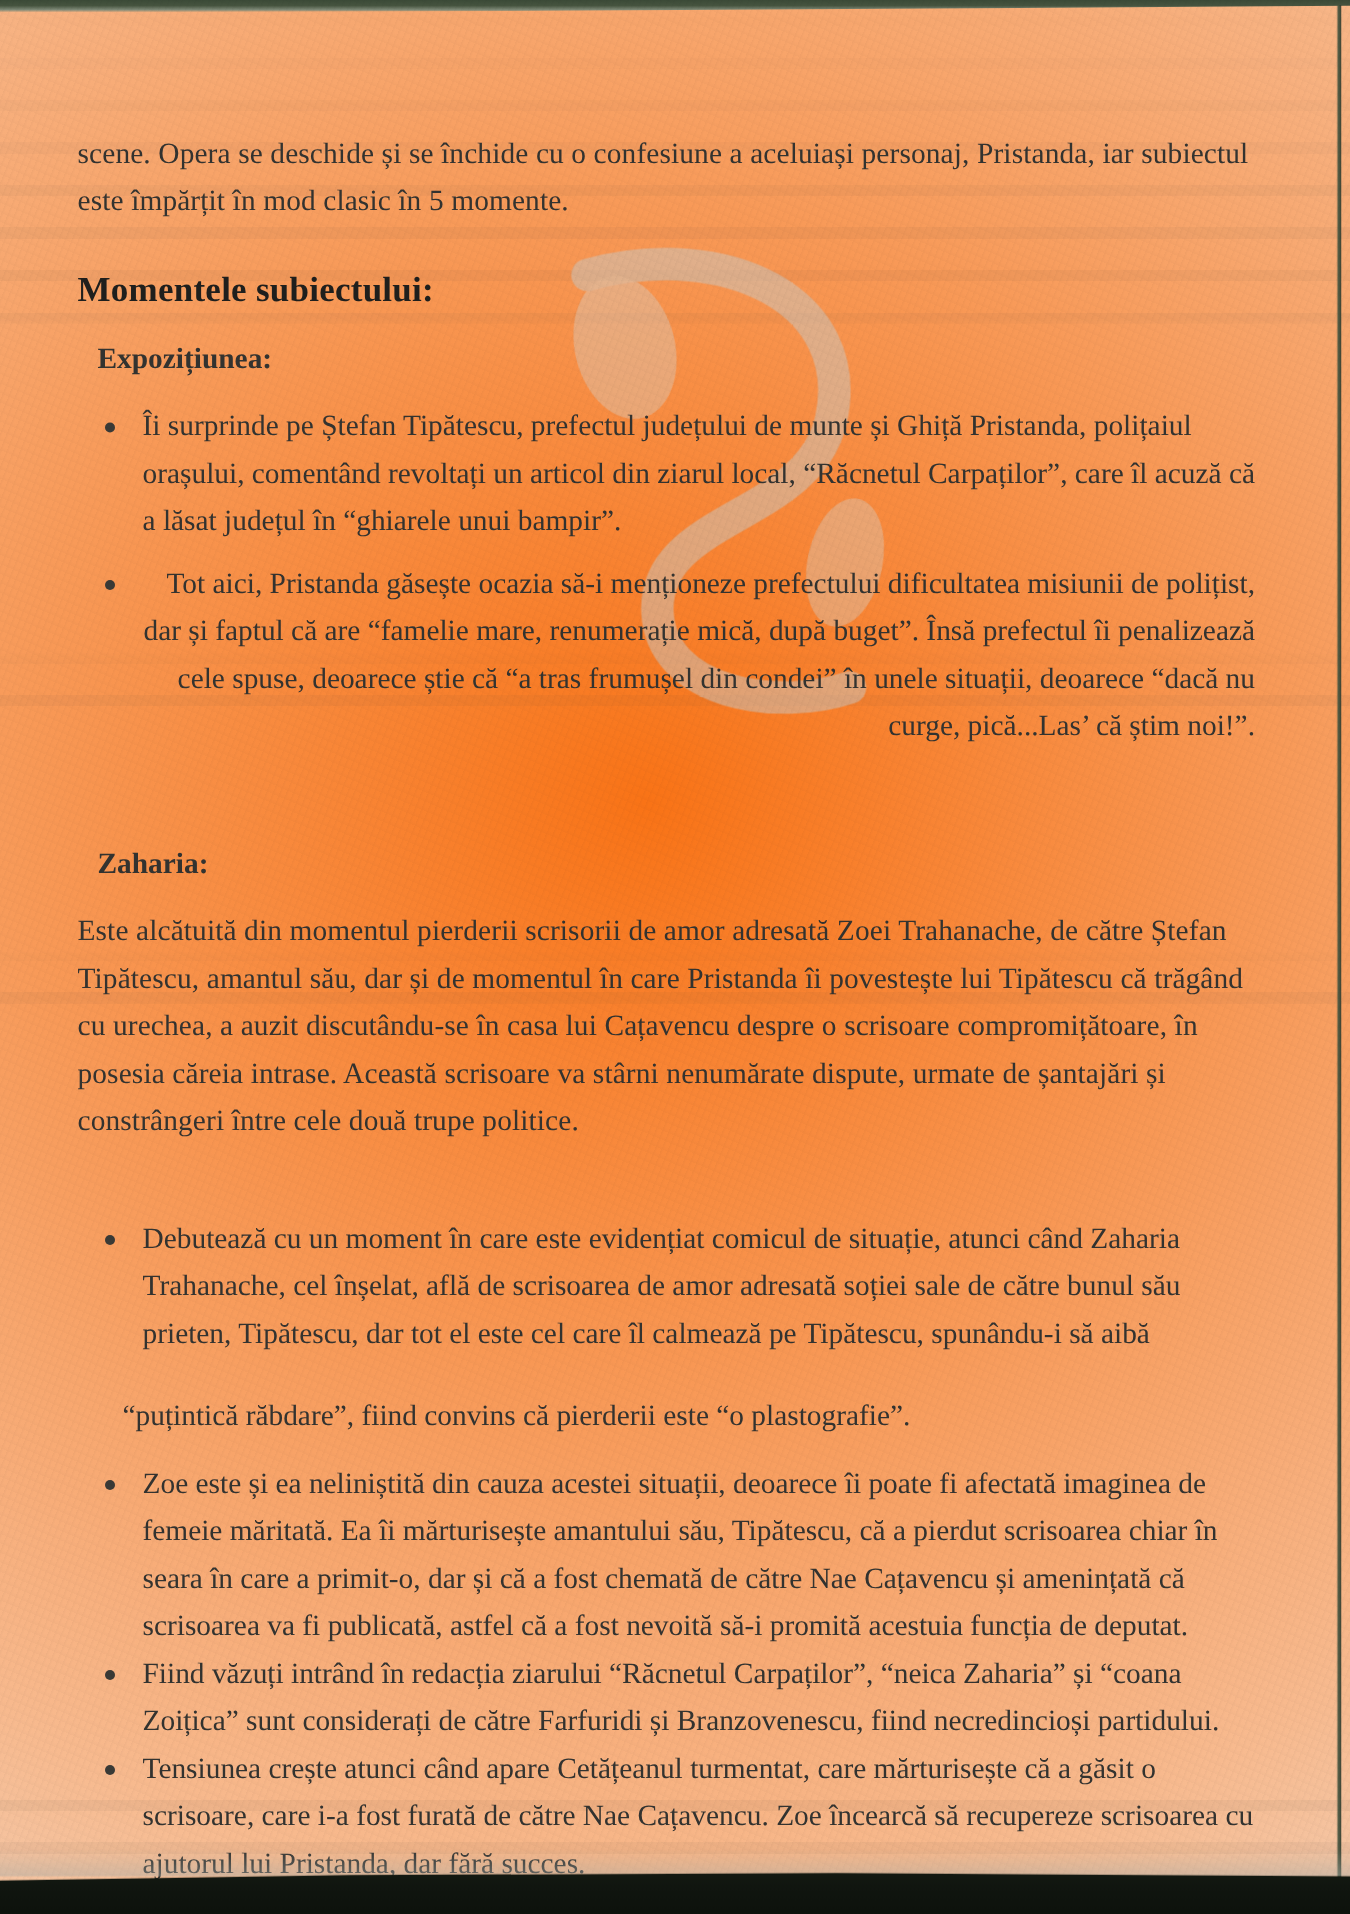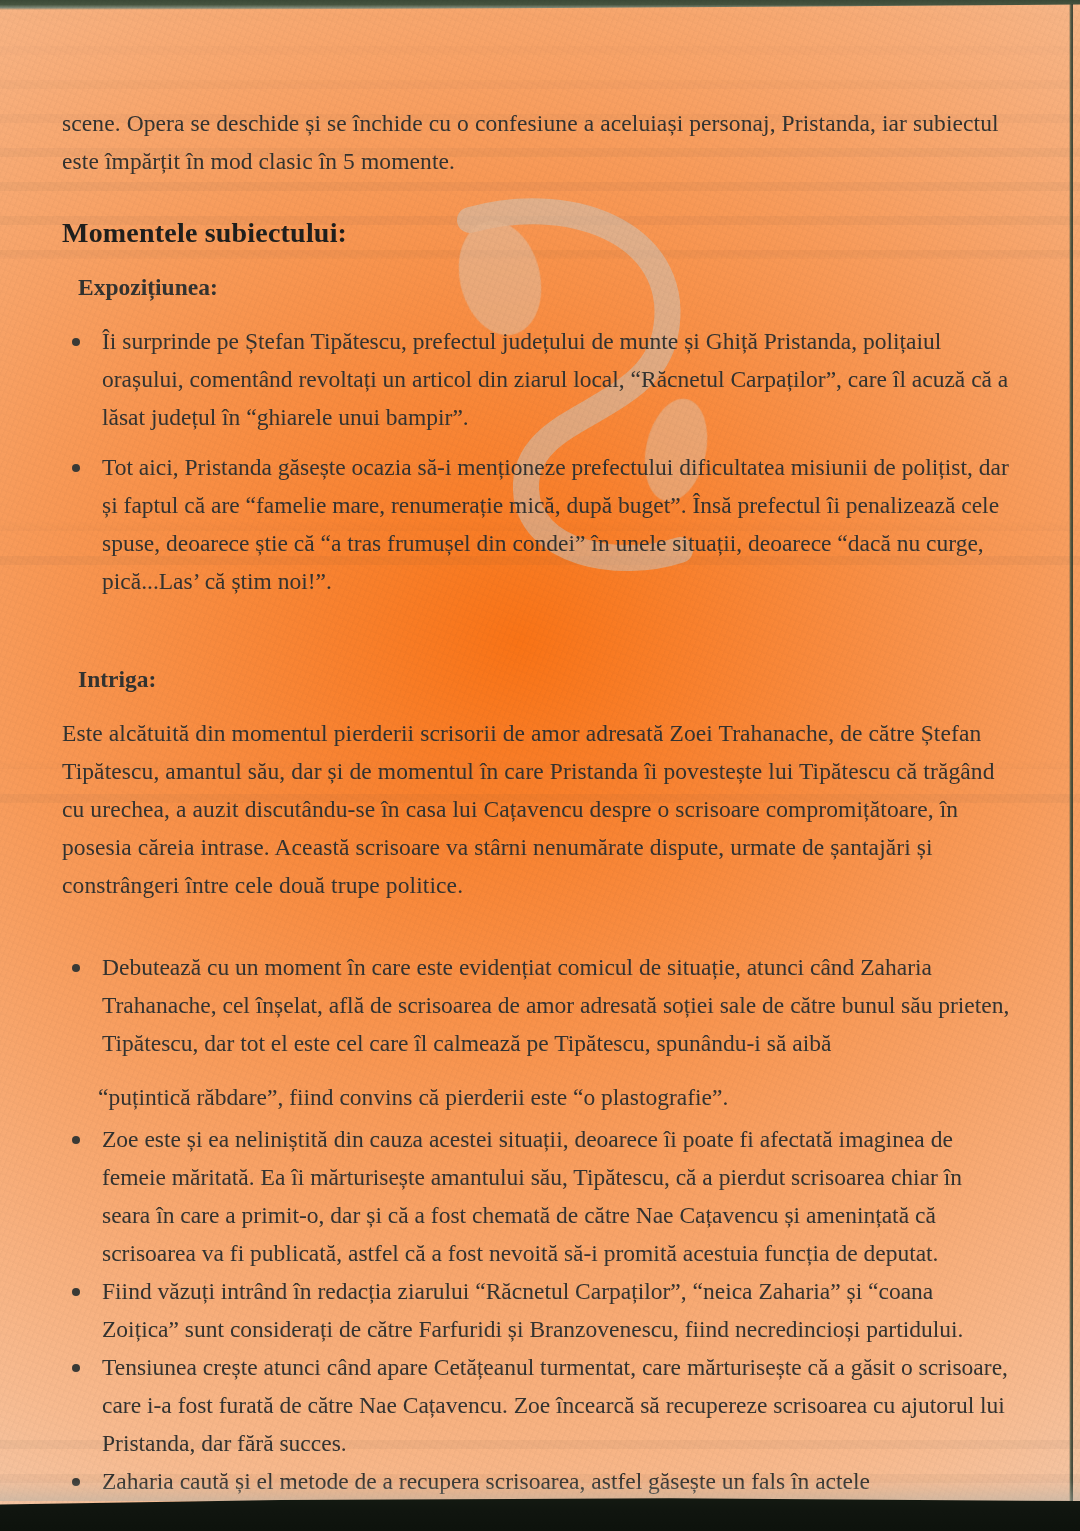--- a/index.html
+++ b/index.html
@@ -133,21 +133,21 @@
 
   .sub-title {
     font-size: 23.5px;
     line-height: 38px;
     margin: 16px;
     color: #333330;
   }
 
   ul.bullets {
     list-style: none;
-    margin: 4px;
+    margin: 16px;
     padding: 0;
   }
 
   ul.bullets > li {
     position: relative;
     padding-left: 36px;
     font-size: 23.5px;
     line-height: 38px;
     color: #333330;
     margin: 0;
@@ -218,29 +218,29 @@
 
     <h1 class="section-title">Momentele subiectului:</h1>
 
     <h2 class="sub-title">Expozițiunea:</h2>
 
     <ul class="bullets">
       <li>
         <span class="dot"></span>
         <span>Îi surprinde pe Ștefan Tipătescu, prefectul județului de munte și Ghiță Pristanda, polițaiul orașului, comentând revoltați un articol din ziarul local, “Răcnetul Carpaților”, care îl acuză că a lăsat județul în “ghiarele unui bampir”.</span>
       </li>
-      <li style="margin-top:12px;">
+      <li style="margin-top:12px;text-align:right;">
         <span class="dot"></span>
         <span>Tot aici, Pristanda găsește ocazia să-i menționeze prefectului dificultatea misiunii de polițist, dar și faptul că are “famelie mare, renumerație mică, după buget”. Însă prefectul îi penalizează cele spuse, deoarece știe că “a tras frumușel din condei” în unele situații, deoarece “dacă nu curge, pică...Las’ că știm noi!”.</span>
       </li>
     </ul>
 
     <div class="gap-xl"></div>
 
-    <h2 class="sub-title">Intriga:</h2>
+    <h2 class="sub-title">Zaharia:</h2>
     <p class="para">Este alcătuită din momentul pierderii scrisorii de amor adresată Zoei Trahanache, de către Ștefan Tipătescu, amantul său, dar și de momentul în care Pristanda îi povestește lui Tipătescu că trăgând cu urechea, a auzit discutându-se în casa lui Cațavencu despre o scrisoare compromițătoare, în posesia căreia intrase. Această scrisoare va stârni nenumărate dispute, urmate de șantajări și constrângeri între cele două trupe politice.</p>
 
     <div class="gap-xl"></div>
 
 
     <ul class="bullets">
       <li>
         <span class="dot"></span>
         <span>Debutează cu un moment în care este evidențiat comicul de situație, atunci când Zaharia Trahanache, cel înșelat, află de scrisoarea de amor adresată soției sale de către bunul său prieten, Tipătescu, dar tot el este cel care îl calmează pe Tipătescu, spunându-i să aibă</span>
       </li>

